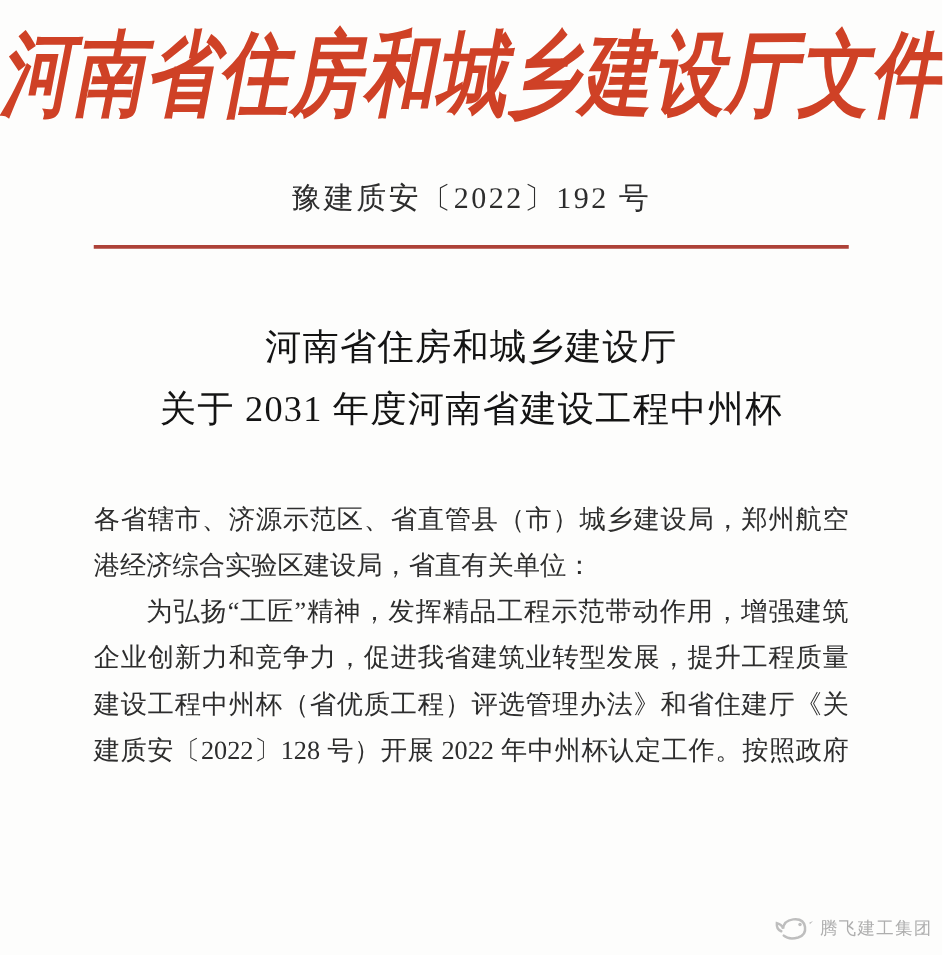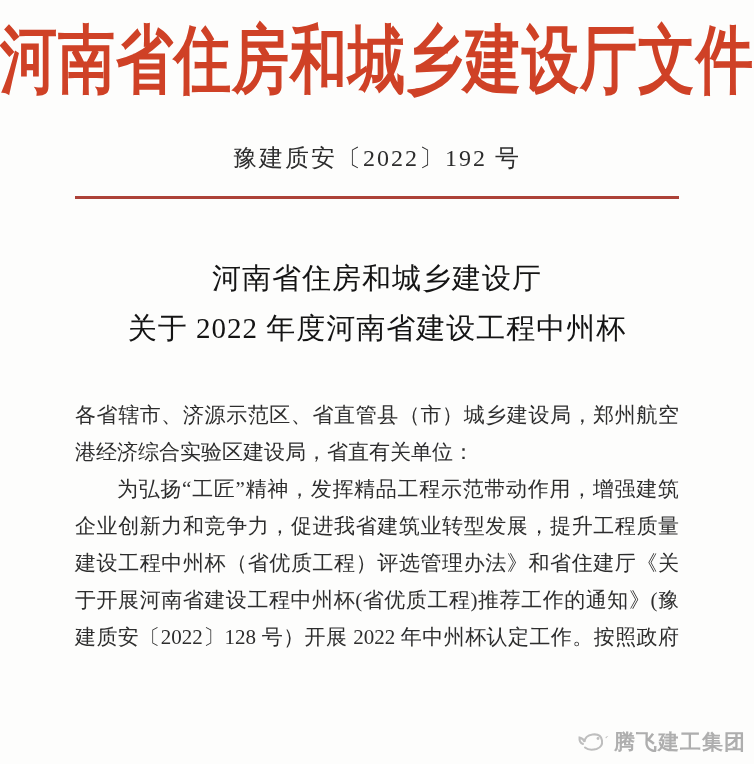--- a/index.html
+++ b/index.html
@@ -15,20 +15,21 @@
     overflow: hidden;
   }
 
   
   .red-header {
     height: 96px;
     margin-top: 12px;
     display: flex;
     justify-content: center;
     align-items: center;
+    font-style: italic;
   }
   .red-header .masthead-text {
     font-size: 57px;
     font-weight: 700;
     color: #cf4126;
     letter-spacing: 1px;
     white-space: nowrap;
     transform: scaleY(1.30);
     transform-origin: center;
   }
@@ -86,52 +87,51 @@
 
   
   .watermark {
     position: absolute;
     right: 8px;
     bottom: 8px;
     display: flex;
     align-items: center;
     gap: 5px;
     color: #a6a6a6;
-    font-size: 21px;
-    font-weight: 700;
+    font-size: 14px;
+    font-weight: 400;
     letter-spacing: 1px;
     opacity: 0.9;
   }
   .watermark svg { display: block; }
 </style>
 </head>
 <body>
 
 <div class="page">
 
   <div class="red-header">
     <span class="masthead-text">河南省住房和城乡建设厅文件</span>
   </div>
 
   <div class="doc-number">豫建质安〔2022〕192 号</div>
 
   <div class="red-rule"></div>
 
   <div class="title-block">
     <div>河南省住房和城乡建设厅</div>
-    <div>关于 2022 年度河南省建设工程中州杯</div>
+    <div>关于 2031 年度河南省建设工程中州杯</div>
   </div>
 
   <div class="body-block">
     <div class="body-line">各省辖市、济源示范区、省直管县（市）城乡建设局，郑州航空</div>
     <div class="body-line flush">港经济综合实验区建设局，省直有关单位：</div>
     <div class="body-line indent">为弘扬“工匠”精神，发挥精品工程示范带动作用，增强建筑</div>
     <div class="body-line">企业创新力和竞争力，促进我省建筑业转型发展，提升工程质量</div>
     <div class="body-line">建设工程中州杯（省优质工程）评选管理办法》和省住建厅《关</div>
-    <div class="body-line">于开展河南省建设工程中州杯(省优质工程)推荐工作的通知》(豫</div>
     <div class="body-line">建质安〔2022〕128 号）开展 2022 年中州杯认定工作。按照政府</div>
   </div>
 
   <div class="watermark">
     <span>
       <svg width="32" height="26" viewBox="0 0 32 26" aria-hidden="true">
         <path d="M6 15 q-4 -1.5 -3.5 -6.5 q4 1 5 4.5 q0.5 -6.5 8 -7.5 q8.5 -1 9.5 6 q1 6.5 -5.5 8.5 q-7.5 2 -11.5 -1.5" fill="none" stroke="#b8b8b8" stroke-width="2" stroke-linecap="round"></path>
         <circle cx="21" cy="9.5" r="1.4" fill="#b8b8b8"></circle>
         <path d="M28.5 8 l3 -1.2 l-2.6 2.6" fill="#b8b8b8"></path>
       </svg>

